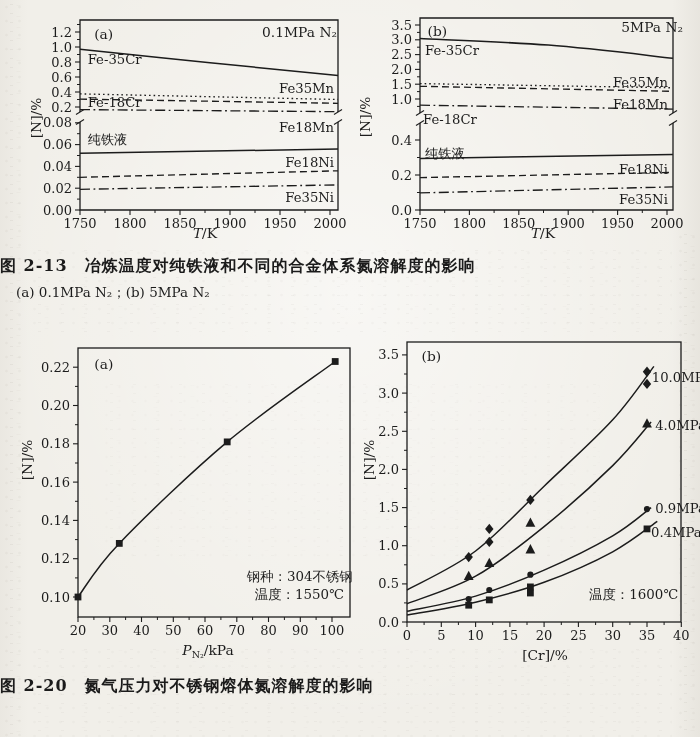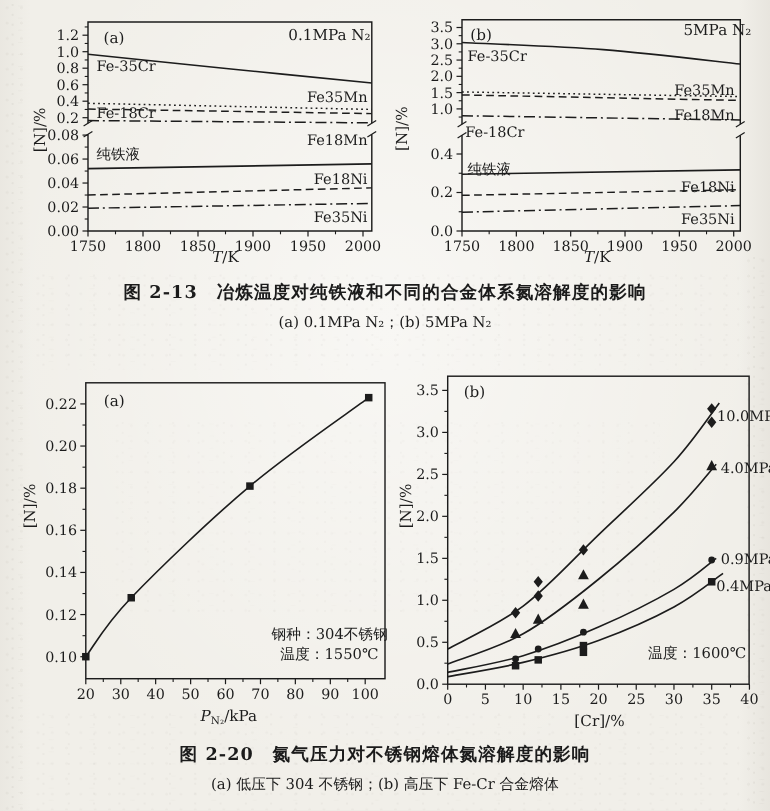--- a/index.html
+++ b/index.html
@@ -15,23 +15,23 @@
   .chart{position:absolute;overflow:visible;}
   .noise{
     position:absolute;pointer-events:none;opacity:.75;
     background-image:
       radial-gradient(rgba(115,105,95,.10) 1.2px, rgba(0,0,0,0) 1.7px),
       radial-gradient(rgba(115,105,95,.07) 1px, rgba(0,0,0,0) 1.5px),
       radial-gradient(rgba(115,105,95,.05) 1.6px, rgba(0,0,0,0) 2.2px);
     background-size: 23px 9px, 13px 14px, 37px 11px;
     filter:blur(.5px);
   }
-  .cap{position:absolute;left:0;width:100%;text-align:center;}
+  .cap{position:absolute;left:0;width:100%;}
   .cap-title{font-size:16px;font-weight:700;letter-spacing:1px;}
-  .cap-sub{font-size:13.5px;margin-top:7px;}
+  .cap-sub{font-size:13.5px;margin-top:7px;padding-left:16px;}
 </style>
 </head>
 <body>
 
 <div id="page">
   <div class="noise" style="left:0;top:0;width:26px;height:737px;"></div>
   <div class="noise" style="left:674px;top:230px;width:26px;height:507px;"></div>
   <div class="noise" style="left:28px;top:246px;width:644px;height:90px;opacity:.5;"></div>
   <div class="noise" style="left:28px;top:645px;width:644px;height:92px;opacity:.5;"></div>
   <div class="noise" style="left:100px;top:380px;width:500px;height:180px;opacity:.35;"></div>
@@ -321,15 +321,14 @@
       <text x="291.1" y="202.2" fill="#1c1c1c" font-size="13.2" font-family="&quot;DejaVu Serif&quot;,&quot;Liberation Serif&quot;,serif" text-anchor="start">0.4MPa</text>
       <text x="318.3" y="263.5" fill="#1c1c1c" font-size="13.4" font-family="&quot;DejaVu Serif&quot;,&quot;Liberation Serif&quot;,serif" text-anchor="end">温度：1600℃</text>
     </svg>
 
   <div class="cap" style="top:256px;">
     <div class="cap-title">图 2-13　冶炼温度对纯铁液和不同的合金体系氮溶解度的影响</div>
     <div class="cap-sub">(a) 0.1MPa N₂；(b) 5MPa N₂</div>
   </div>
   <div class="cap" style="top:676px;">
     <div class="cap-title">图 2-20　氮气压力对不锈钢熔体氮溶解度的影响</div>
-    <div class="cap-sub">(a) 低压下 304 不锈钢；(b) 高压下 Fe-Cr 合金熔体</div>
   </div>
 </div>
 
 </body></html>

